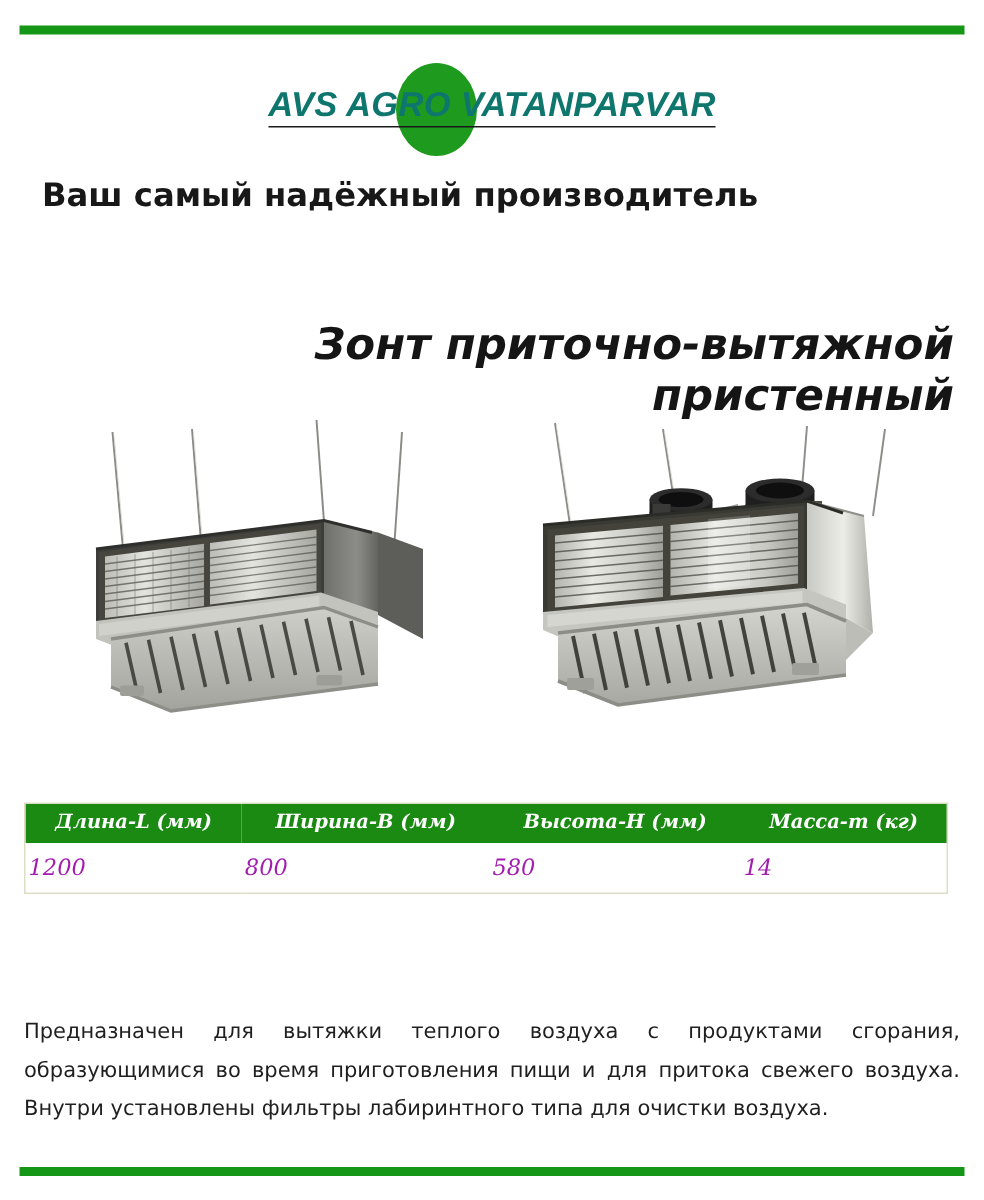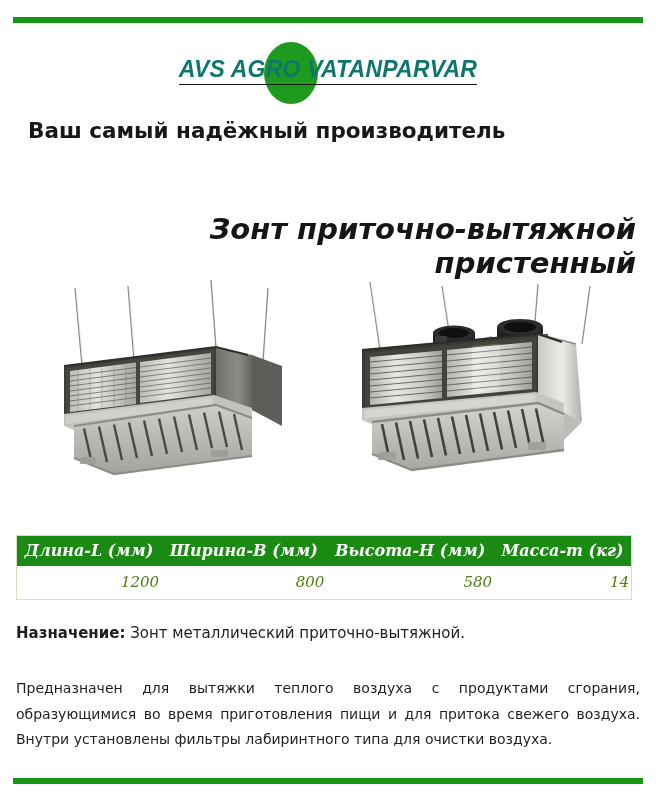--- a/index.html
+++ b/index.html
@@ -109,34 +109,34 @@
     border: 1.5px solid #ddddc4;
     border-collapse: collapse;
     background: #ffffff;
   }
   .spec-table th {
     background: #1a8a12;
     color: #ffffff;
     font-family: "DejaVu Serif", serif;
     font-style: italic;
     font-weight: bold;
-    font-size: 16px;
+    font-size: 13px;
     padding: 5px 2px 6px 2px;
     text-align: center;
     border: none;
     white-space: nowrap;
   }
   .spec-table td {
     background: #ffffff;
-    color: #4d7c0f;
+    color: #a21caf;
     font-family: "DejaVu Serif", serif;
     font-style: italic;
     font-size: 15px;
     padding: 7px 2px 8px 2px;
-    text-align: right;
+    text-align: left;
     border: none;
   }
 
   
   .purpose {
     position: absolute;
     left: 16px; top: 622px;
     width: 624px;
     font-family: "DejaVu Sans", sans-serif;
     font-size: 15px;
@@ -406,22 +406,18 @@
     <tbody>
       <tr>
         <td>1200</td>
         <td>800</td>
         <td>580</td>
         <td>14</td>
       </tr>
     </tbody>
   </table>
 
-  <div class="purpose">
-    <span class="label">Назначение:</span>
-    <span>Зонт металлический приточно-вытяжной.</span>
-  </div>
 
   <div class="description">Предназначен для вытяжки теплого воздуха с продуктами сгорания, образующимися во время приготовления пищи и для притока свежего воздуха. Внутри установлены фильтры лабиринтного типа для очистки воздуха.</div>
 
   <div class="rule-bottom"></div>
 
 </div>
 
 </body></html>

